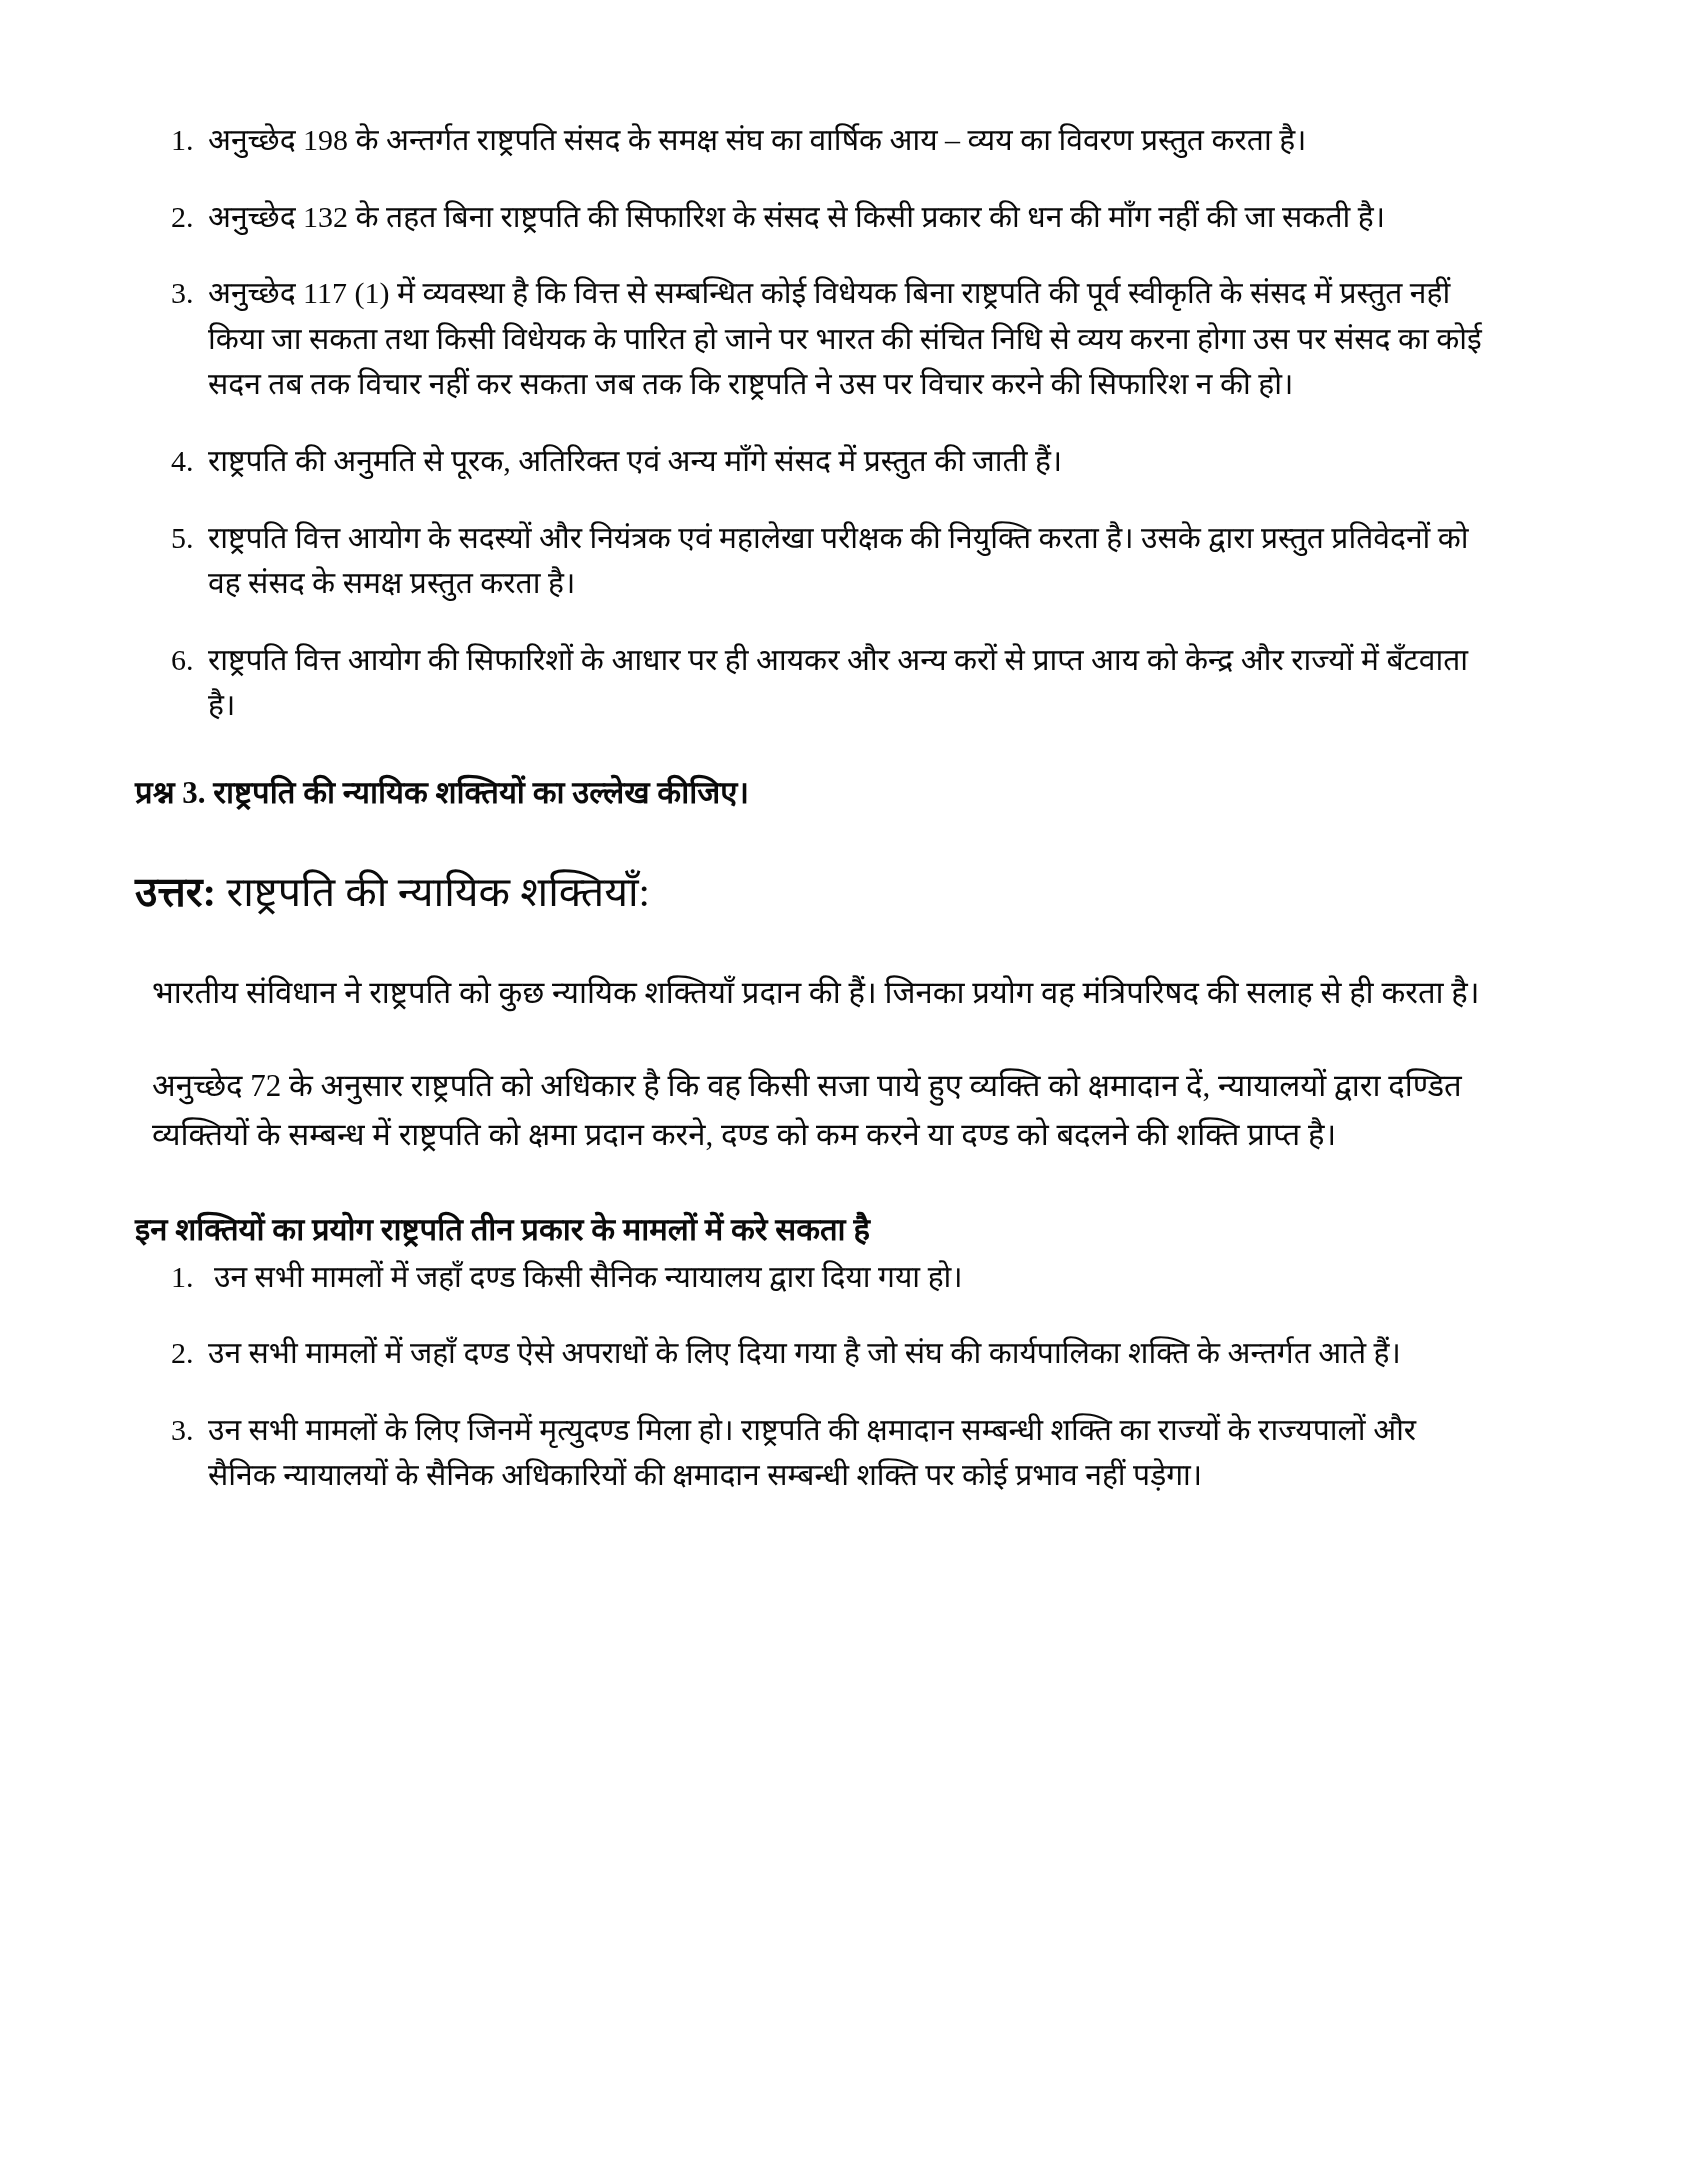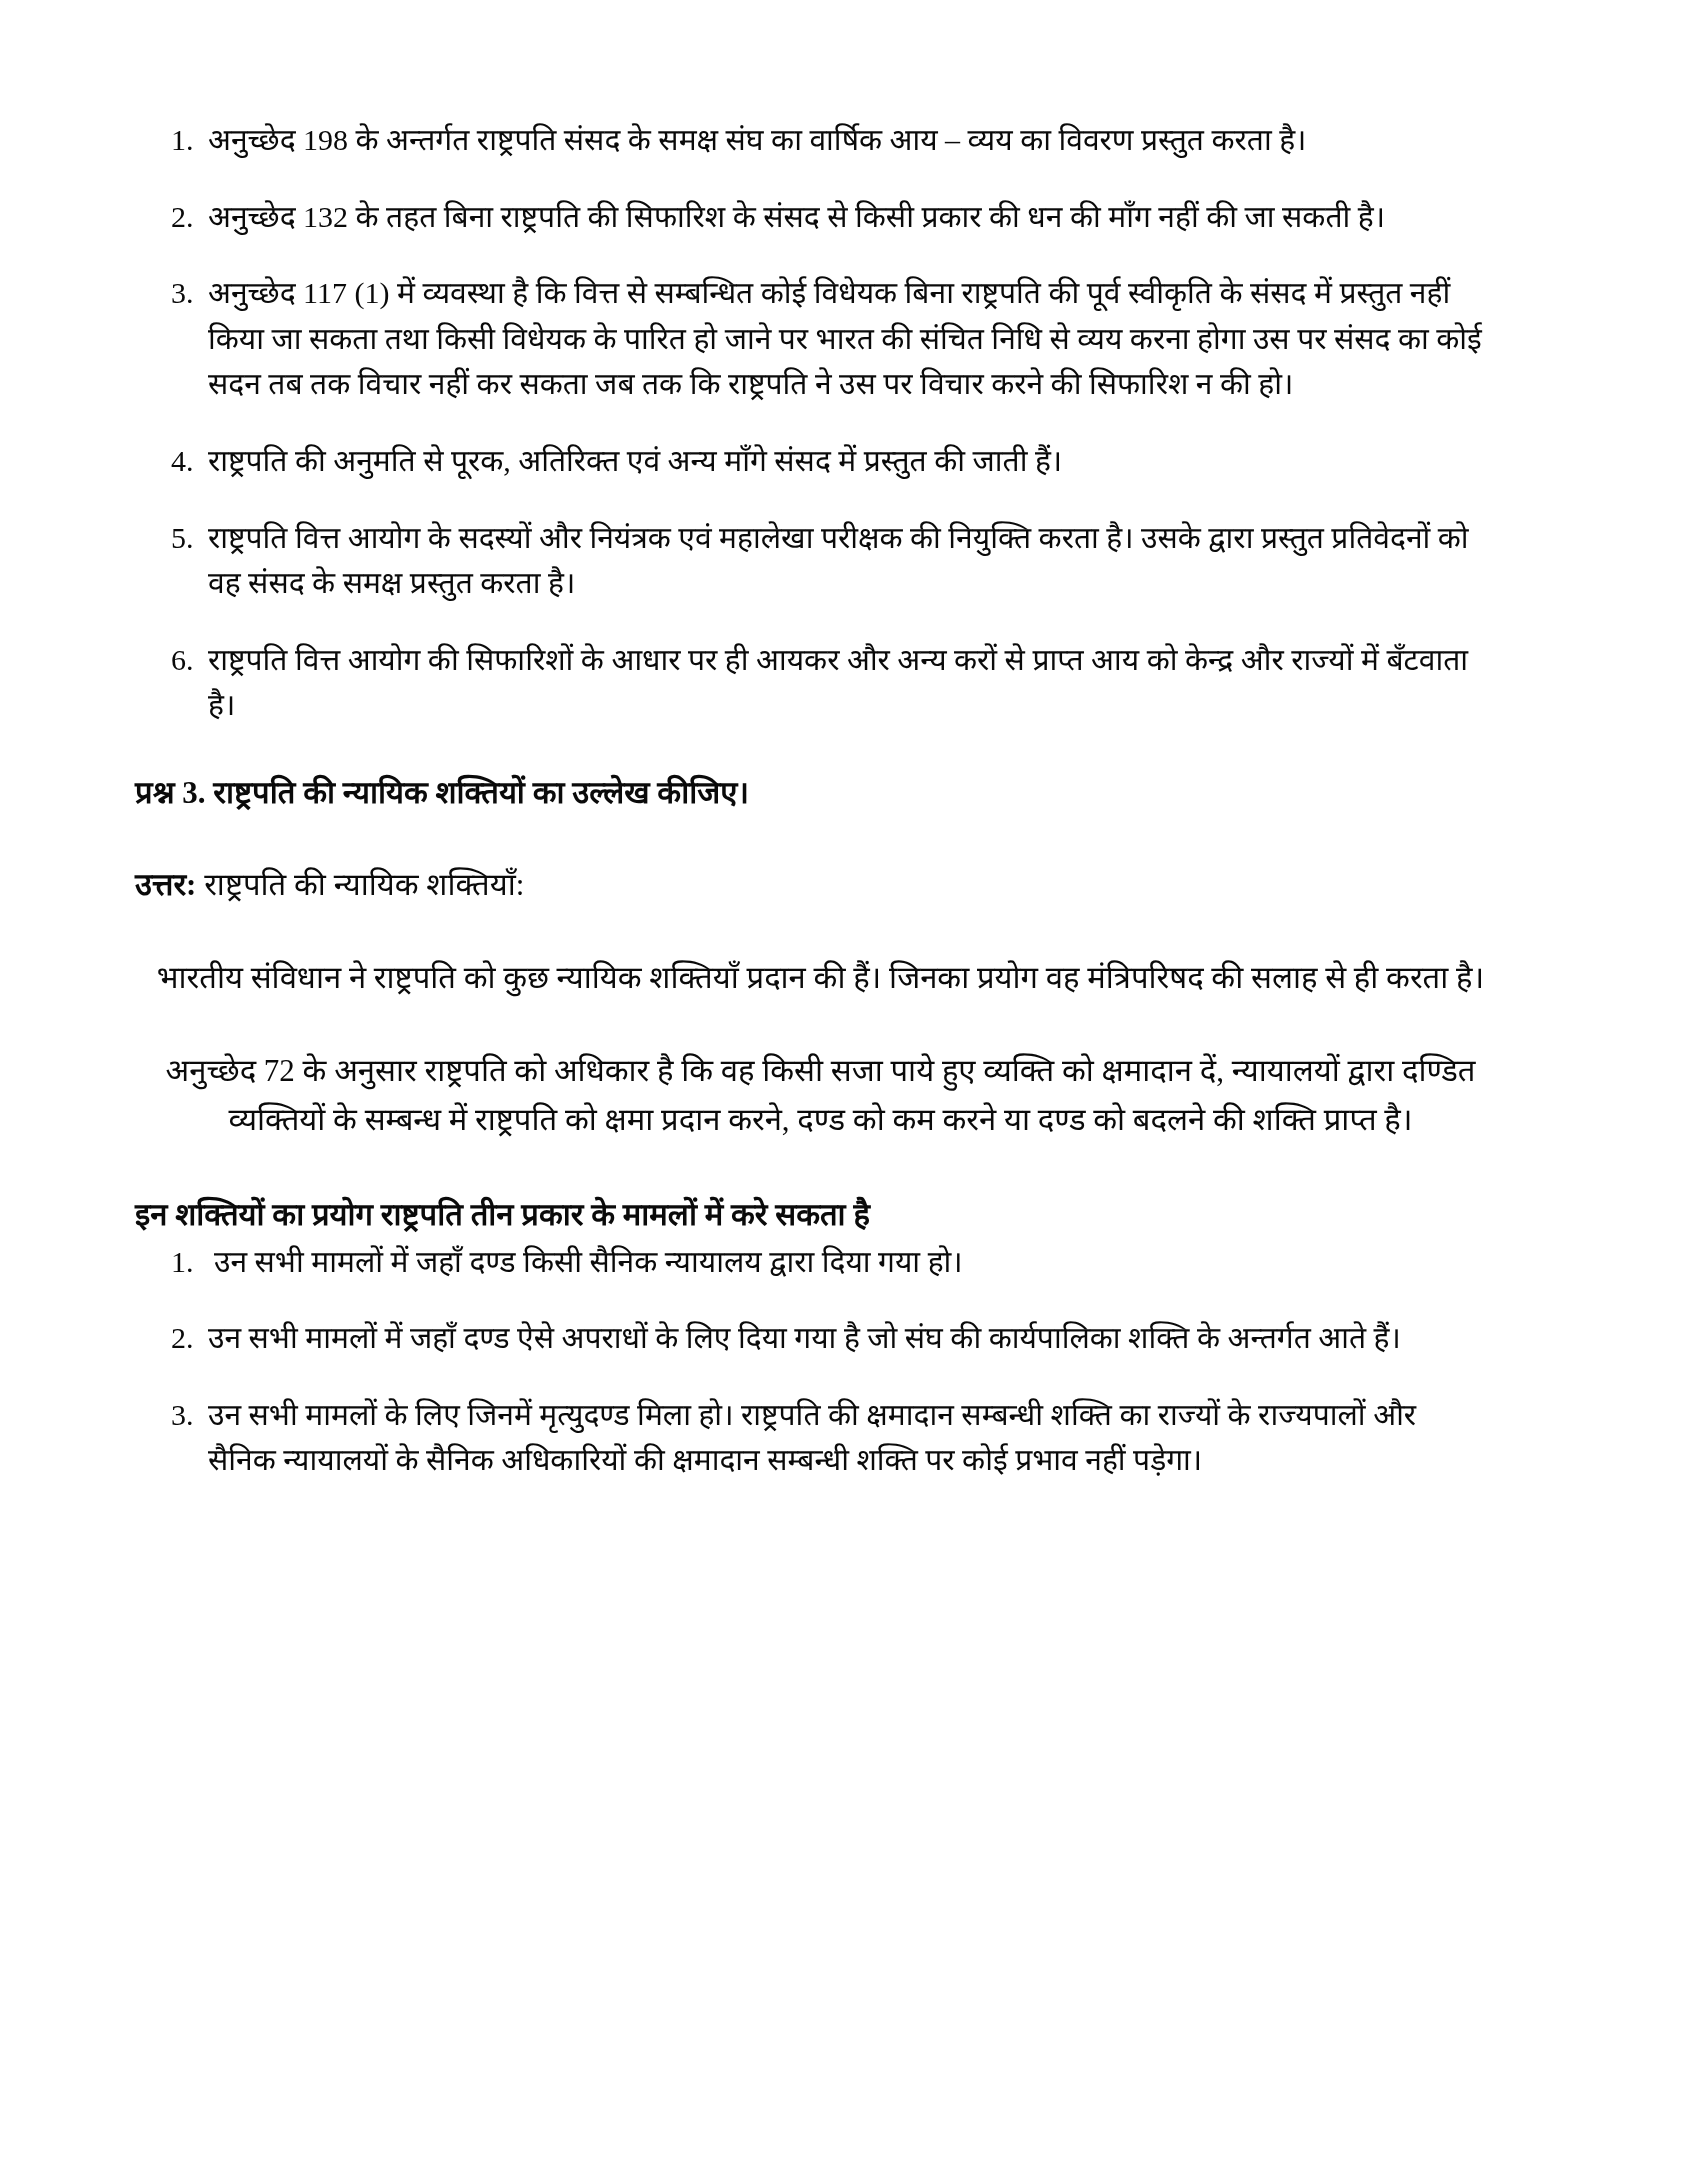--- a/index.html
+++ b/index.html
@@ -72,32 +72,32 @@
   .list-block-2 > li.first-item { padding-left: 79px; }
 
   
   .q-heading {
     font-size: 31px;
     font-weight: bold;
     line-height: 1.5;
     margin: 42px 0 0 0;
   }
   .ans-line {
-    font-size: 31px;
+    font-size: 41px;
     line-height: 1.5;
     margin: 46px 0 0 0;
   }
   .ans-line .ans-label {
     font-weight: bold;
   }
   .body-para {
     font-size: 31px;
     line-height: 1.56;
     margin: 45px 0 0 17px;
-    text-align: center;
+    text-align: left;
   }
   .sub-heading {
     font-size: 31px;
     font-weight: bold;
     line-height: 1.5;
     margin: 48px 0 0 0;
   }
   .list-gap {
     margin-top: 40px;
   }

